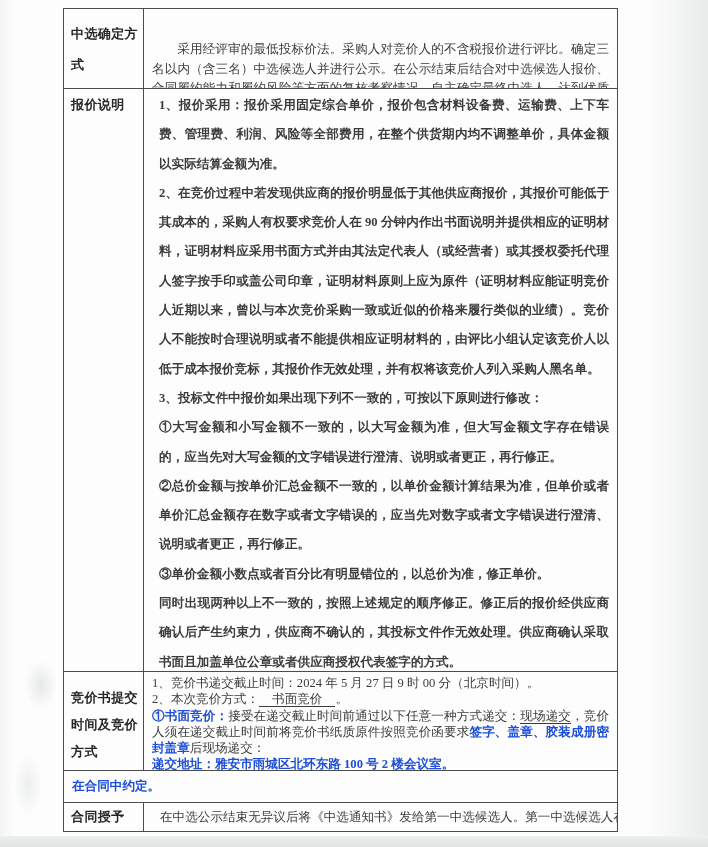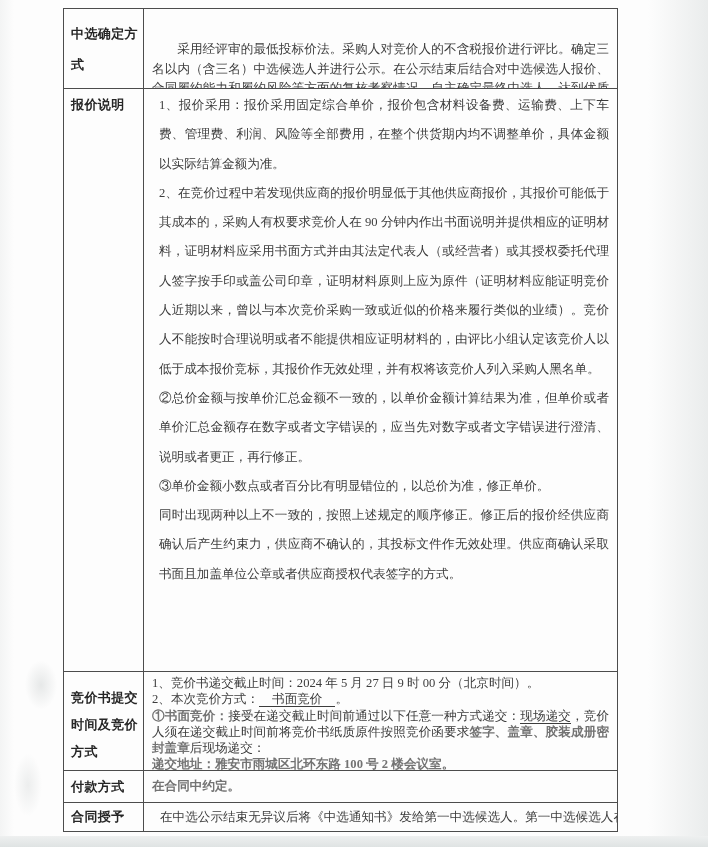--- a/index.html
+++ b/index.html
@@ -62,38 +62,38 @@
 
   
   .row-select{height:79px;}
   .row-select .label-cell{line-height:31px;padding-top:9px;}
   .row-select .content-cell{line-height:19.6px;padding-top:2px;margin-top:29px;}
   .row-select .content-cell p{text-indent:2em;}
 
   
   .row-quote{height:583px;gap:7px;}
   .row-quote .label-cell{line-height:18px;padding-top:7px;}
-  .row-quote .content-cell{line-height:29.3px;padding-top:2px;}
+  .row-quote .content-cell{line-height:29.3px;padding-top:2px;font-weight:bold;}
 
   
   .row-submit{height:99px;}
   .row-submit .label-cell{line-height:27px;padding-top:12px;}
   .row-submit .content-cell{line-height:16.3px;padding-top:3px;}
 
   
   .row-pay{height:32px;}
   .row-award{height:29px;}
   .row-pay .label-cell,.row-award .label-cell,
   .row-pay .content-cell,.row-award .content-cell{
     display:flex;align-items:center;padding-top:0;
   }
   .row-award .content-cell p{white-space:nowrap;margin-left:8px;}
 
   
-  .bold{font-weight:700;color:#737373;}
+  .bold{font-weight:700;color:#1d4ed8;}
   .underline{border-bottom:1px solid #3c3c3c;}
   .underline-pad{border-bottom:1px solid #3c3c3c;padding:0 13px;}
 </style>
 </head>
 <body>
 
 <div class="page">
 
   <div class="doc-table">
 
@@ -102,38 +102,39 @@
       <div class="cell content-cell">
         <p>采用经评审的最低投标价法。采购人对竞价人的不含税报价进行评比。确定三名以内（含三名）中选候选人并进行公示。在公示结束后结合对中选候选人报价、合同履约能力和履约风险等方面的复核考察情况，自主确定最终中选人，达到优质采购的目的。</p>
       </div>
     </div>
 
     <div class="t-row row-quote">
       <div class="cell label-cell">报价说明</div>
       <div class="cell content-cell">
         <p>1、报价采用：报价采用固定综合单价，报价包含材料设备费、运输费、上下车费、管理费、利润、风险等全部费用，在整个供货期内均不调整单价，具体金额以实际结算金额为准。</p>
         <p>2、在竞价过程中若发现供应商的报价明显低于其他供应商报价，其报价可能低于其成本的，采购人有权要求竞价人在 90 分钟内作出书面说明并提供相应的证明材料，证明材料应采用书面方式并由其法定代表人（或经营者）或其授权委托代理人签字按手印或盖公司印章，证明材料原则上应为原件（证明材料应能证明竞价人近期以来，曾以与本次竞价采购一致或近似的价格来履行类似的业绩）。竞价人不能按时合理说明或者不能提供相应证明材料的，由评比小组认定该竞价人以低于成本报价竞标，其报价作无效处理，并有权将该竞价人列入采购人黑名单。</p>
+        <p>3、投标文件中报价如果出现下列不一致的，可按以下原则进行修改：</p>
+        <p>①大写金额和小写金额不一致的，以大写金额为准，但大写金额文字存在错误的，应当先对大写金额的文字错误进行澄清、说明或者更正，再行修正。</p>
         <p>②总价金额与按单价汇总金额不一致的，以单价金额计算结果为准，但单价或者单价汇总金额存在数字或者文字错误的，应当先对数字或者文字错误进行澄清、说明或者更正，再行修正。</p>
         <p>③单价金额小数点或者百分比有明显错位的，以总价为准，修正单价。</p>
         <p>同时出现两种以上不一致的，按照上述规定的顺序修正。修正后的报价经供应商确认后产生约束力，供应商不确认的，其投标文件作无效处理。供应商确认采取书面且加盖单位公章或者供应商授权代表签字的方式。</p>
       </div>
     </div>
 
     <div class="t-row row-submit">
       <div class="cell label-cell">竞价书提交时间及竞价方式</div>
       <div class="cell content-cell">
         <p><span>1、竞价书递交截止时间：2024 年 5 月 27 日 9 时 00 分（北京时间）。</span></p>
         <p><span>2、本次竞价方式：</span><span class="underline-pad">书面竞价</span><span>。</span></p>
         <p><span class="bold">①书面竞价：</span><span>接受在递交截止时间前通过以下任意一种方式递交：</span><span class="underline">现场递交</span><span>，竞价人须在递交截止时间前将竞价书纸质原件按照竞价函要求</span><span class="bold">签字、盖章、胶装成册密封盖章</span><span>后现场递交：</span></p>
         <p><span class="bold">递交地址：雅安市雨城区北环东路 100 号 2 楼会议室。</span></p>
       </div>
     </div>
 
     <div class="t-row row-pay">
-      <div class="cell label-cell">付款方式</div>
       <div class="cell content-cell">
         <p><span class="bold">在合同中约定。</span></p>
       </div>
     </div>
 
     <div class="t-row row-award">
       <div class="cell label-cell">合同授予</div>
       <div class="cell content-cell">
         <p><span>在中选公示结束无异议后将《中选通知书》发给第一中选候选人。第一中选候选人在</span></p>
       </div>

